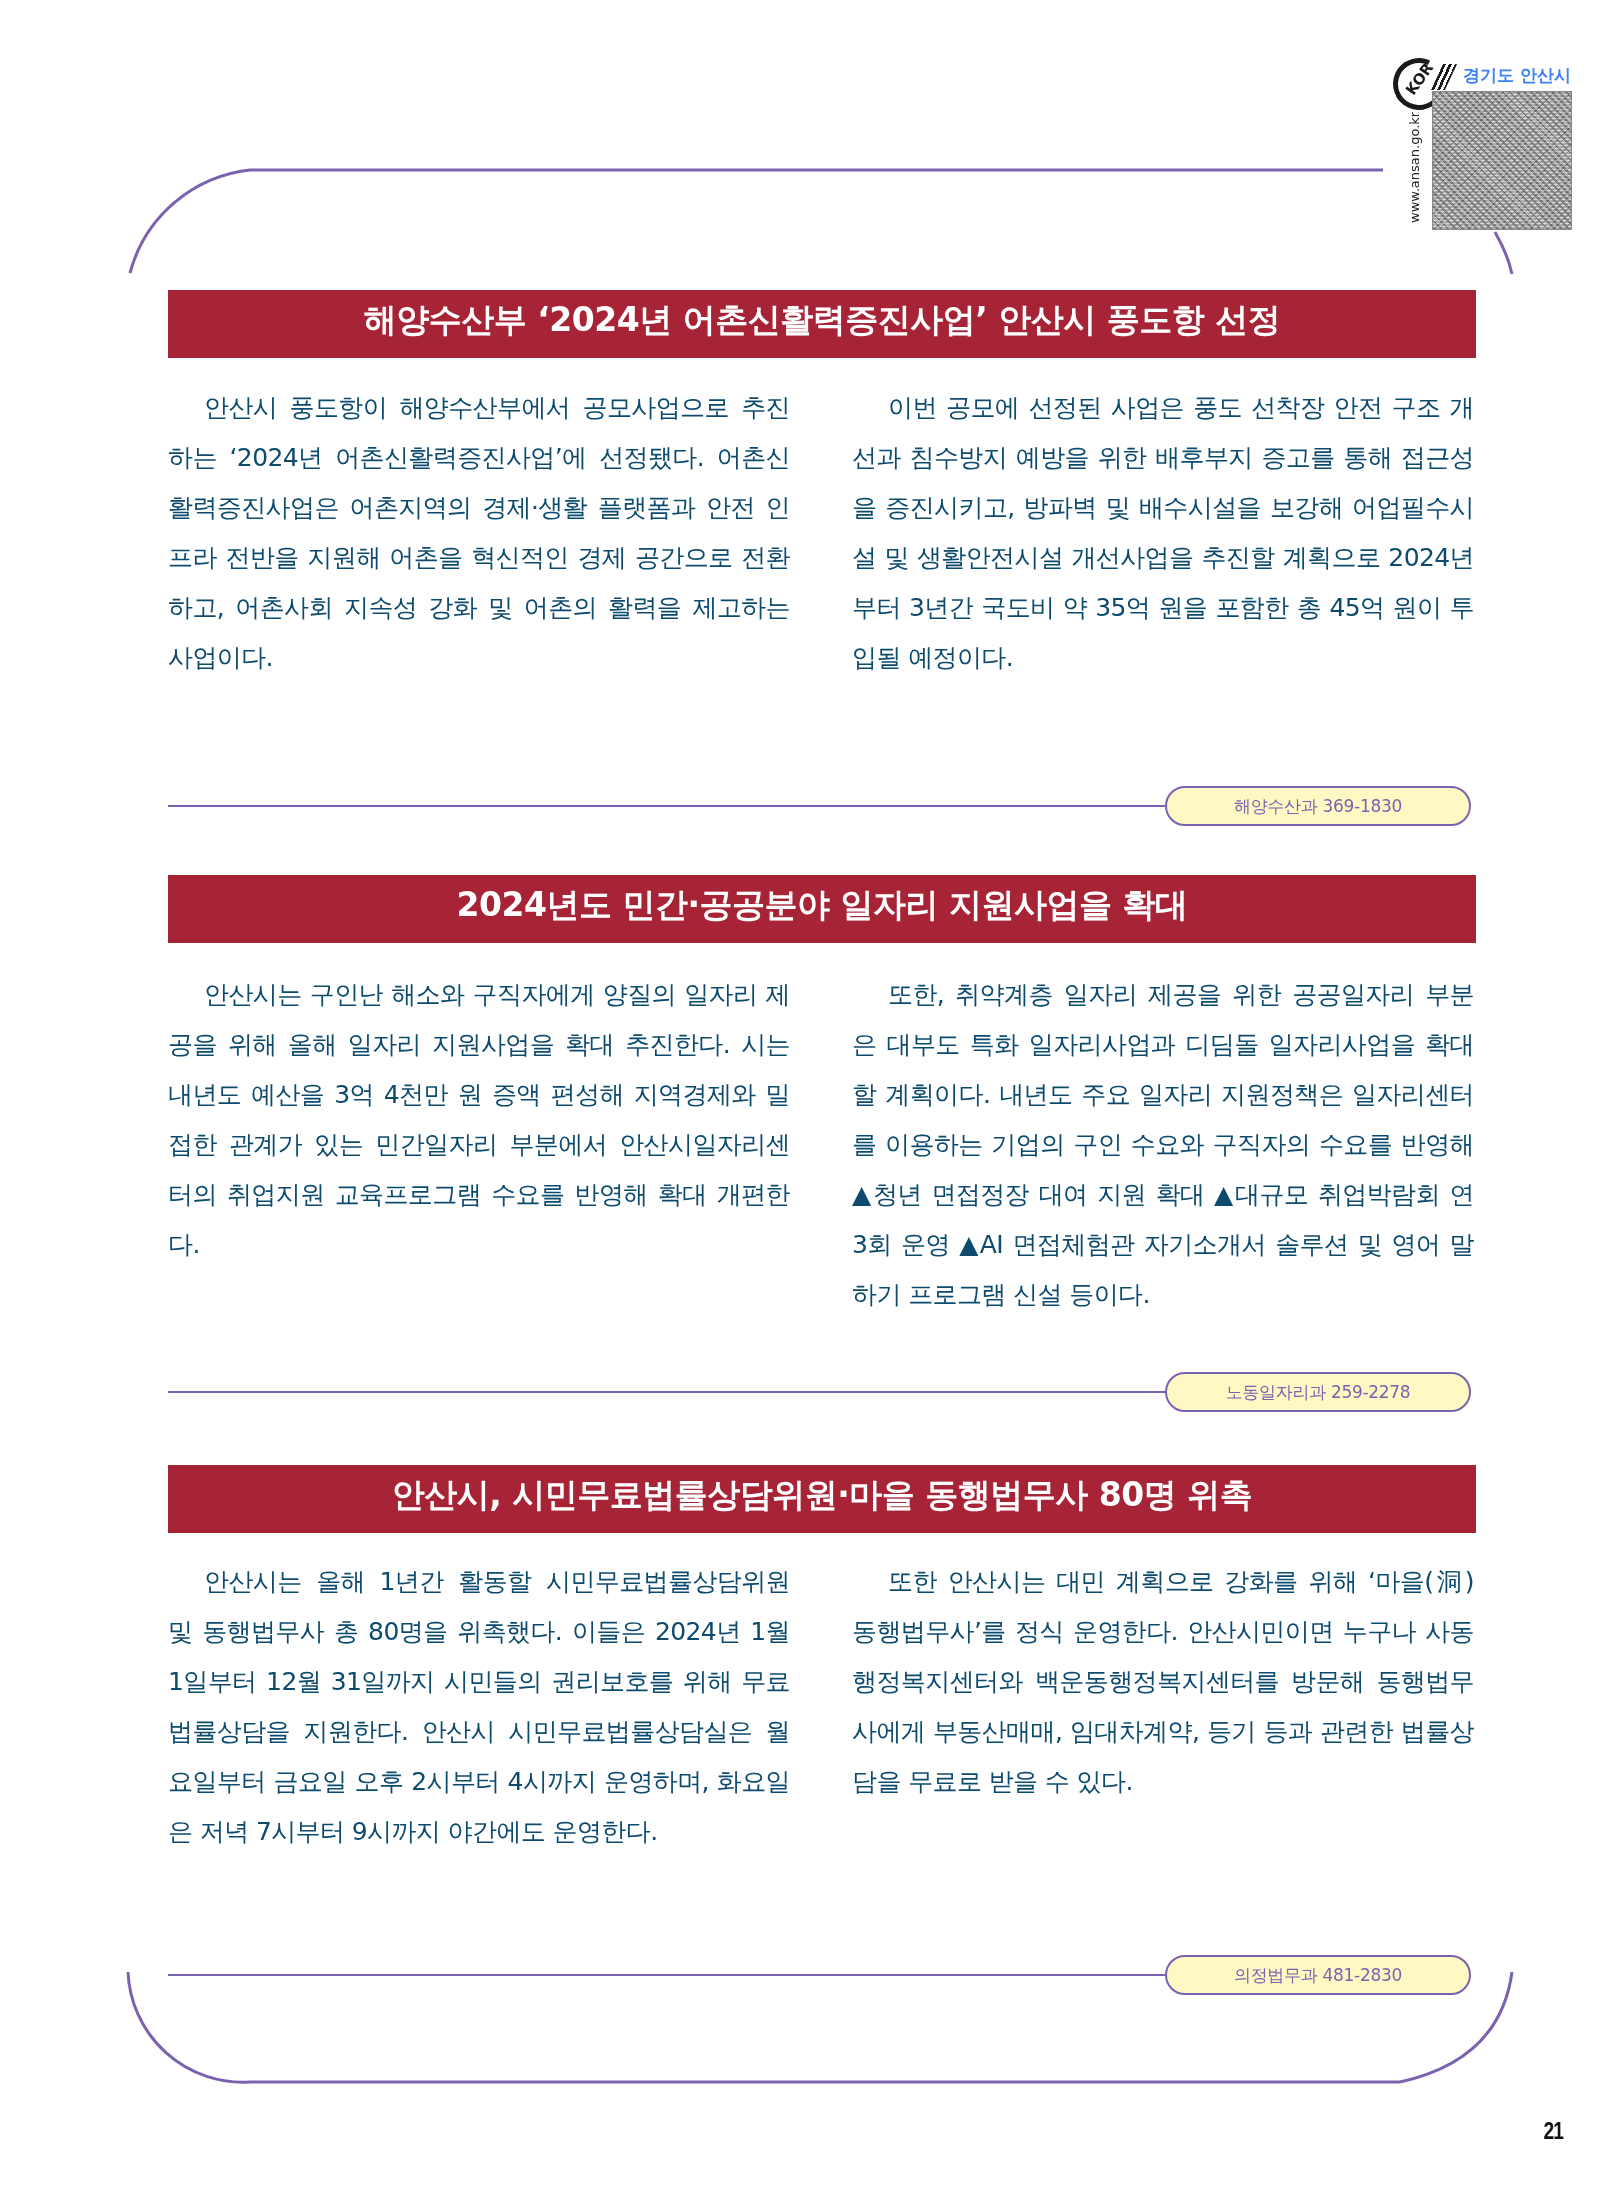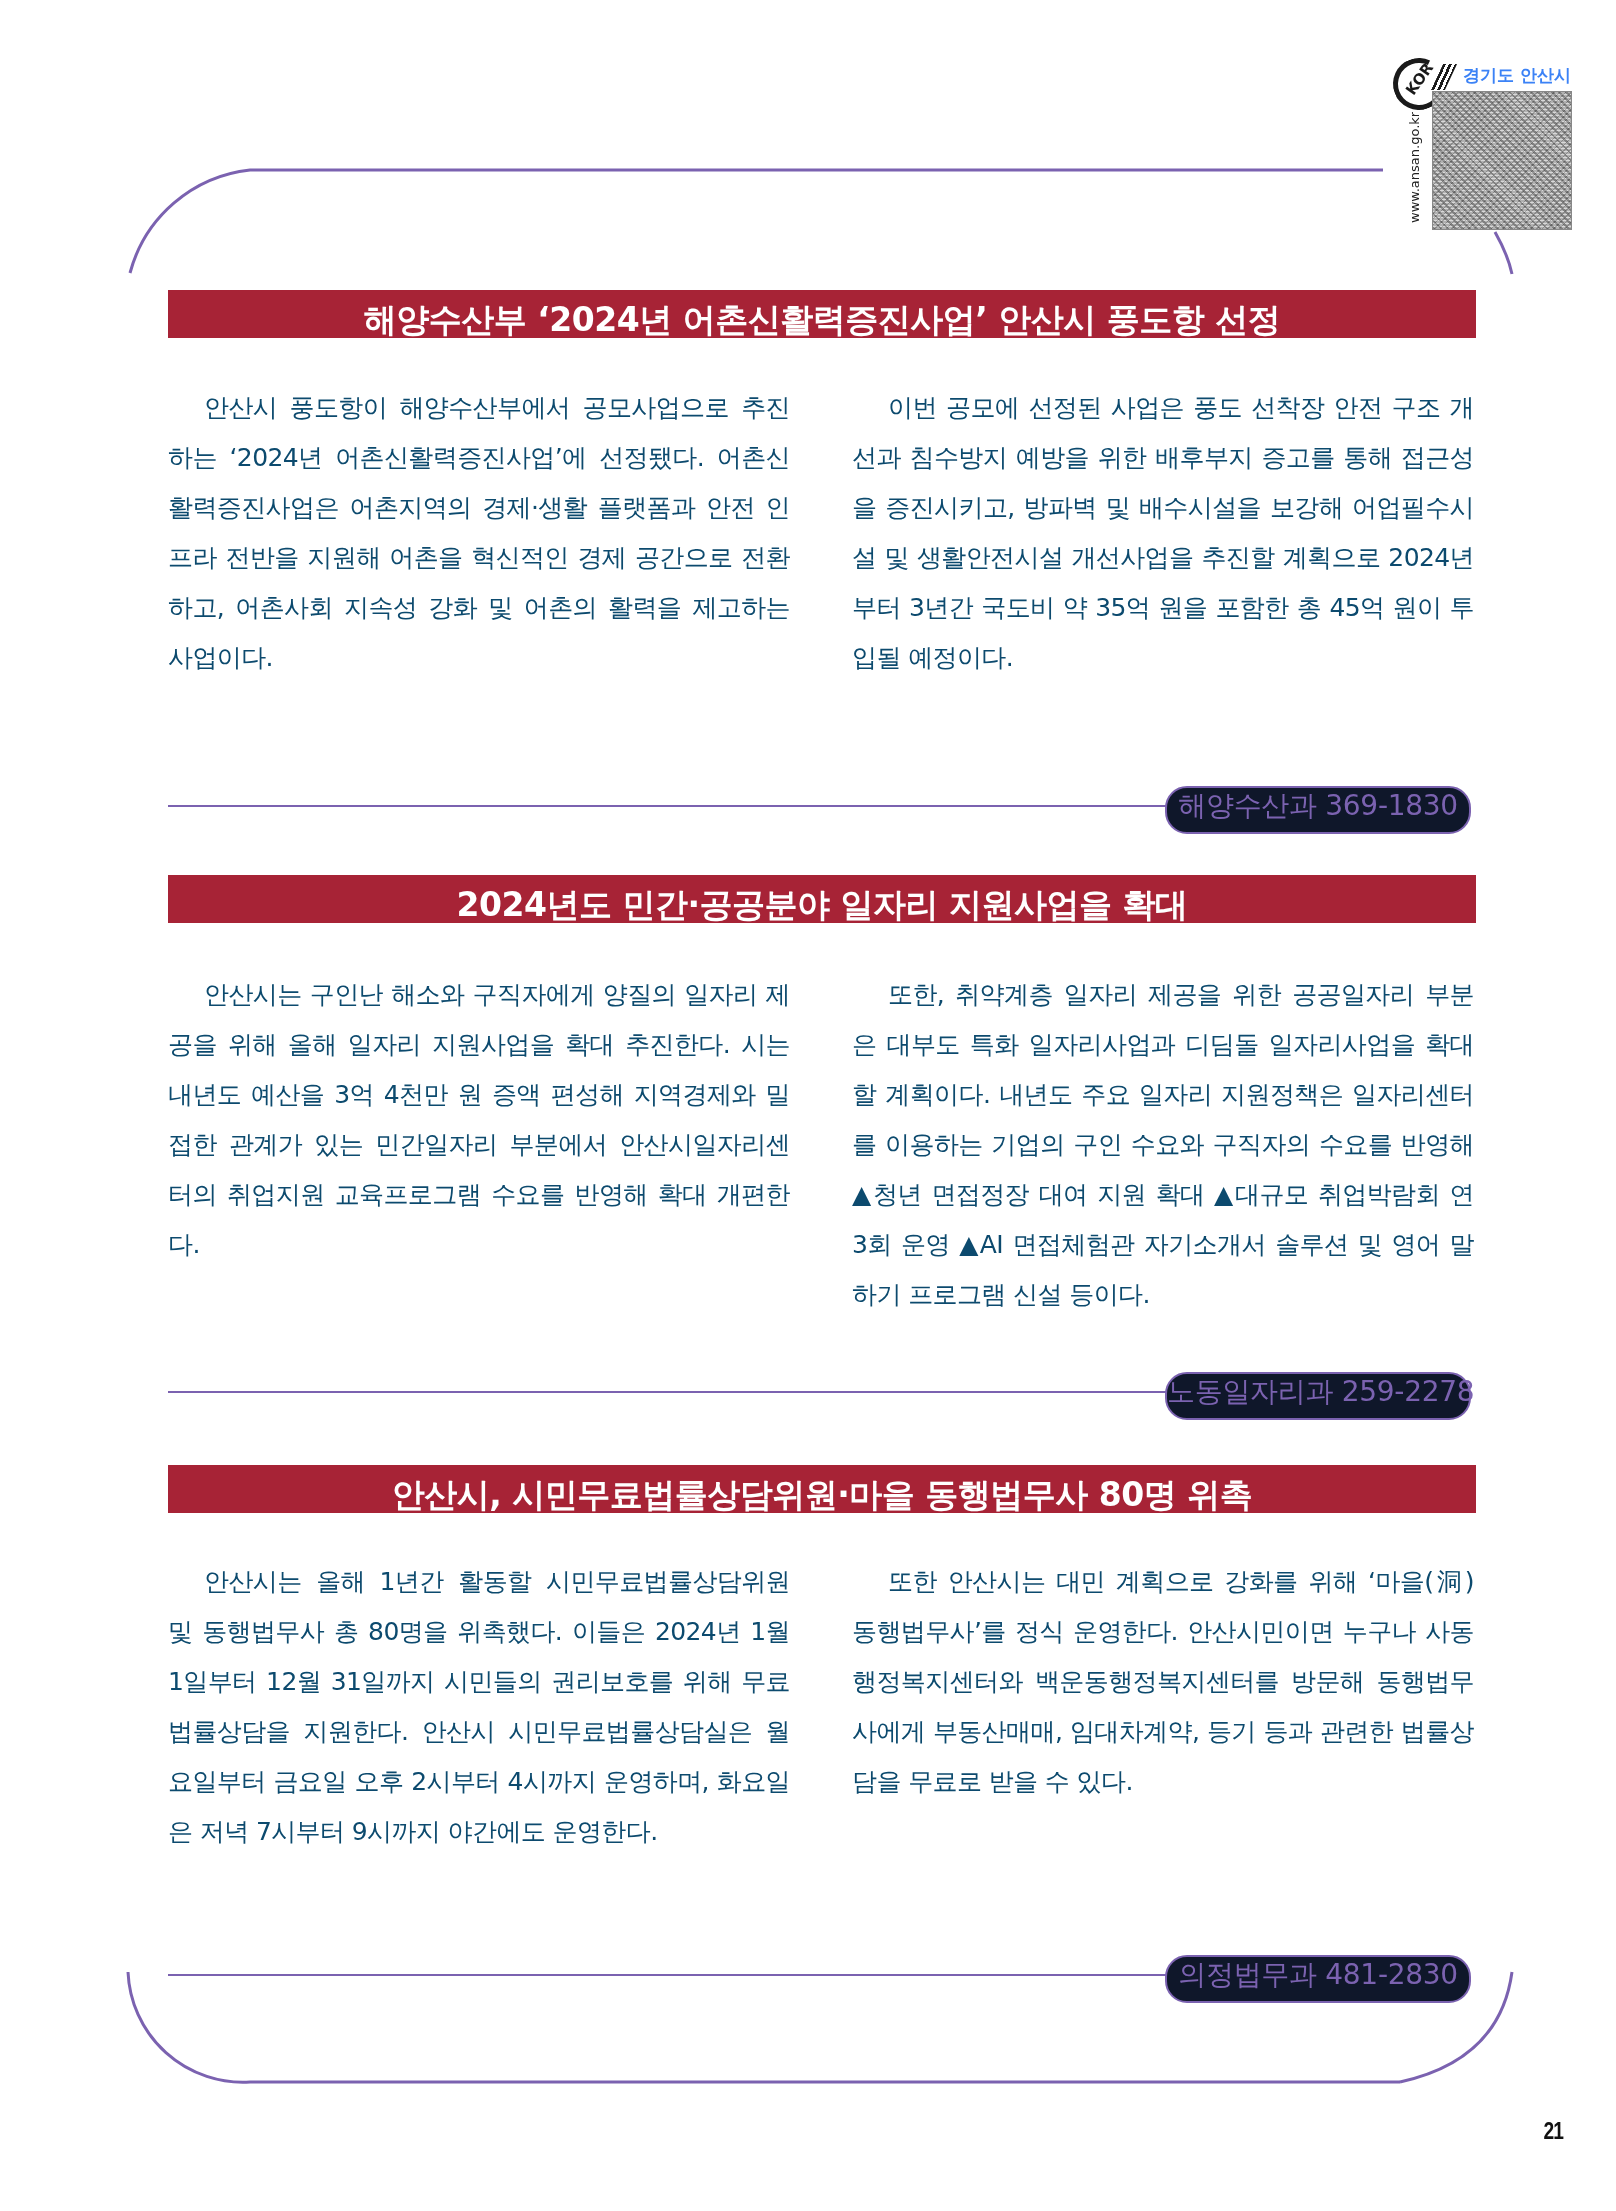--- a/index.html
+++ b/index.html
@@ -20,33 +20,33 @@
   .qr { position:absolute; left:39px; top:33px; width:138px; height:137px; border:1px solid #888;
         background:
           repeating-linear-gradient(45deg, rgba(0,0,0,.28) 0 2px, transparent 2px 5px),
           repeating-linear-gradient(-45deg, rgba(0,0,0,.22) 0 1px, transparent 1px 4px),
           repeating-linear-gradient(0deg, rgba(0,0,0,.18) 0 2px, transparent 2px 3px),
           #d8d8d8; }
   .url-vertical { position:absolute; left:14px; top:165px; font-size:13px; color:#222;
                   transform:rotate(-90deg); transform-origin:left top; white-space:nowrap; }
 
   
-  .headline { position:absolute; left:168px; width:1308px; height:48px; background:#a72336;
+  .headline { position:absolute; left:168px; width:1308px; height:68px; background:#a72336;
               color:#ffffff; font-size:33px; font-weight:bold; text-align:center; line-height:60px;
               letter-spacing:-0.5px; white-space:nowrap; }
   .col { position:absolute; width:622px; font-size:25px; line-height:50px; text-align:justify;
          letter-spacing:-0.6px; color:#0c4a6e; }
   .col p { margin:0; text-indent:36px; }
   .col-left { left:168px; }
   .col-right { left:852px; }
 
   .contact-line { position:absolute; left:168px; height:2px; background:#7b62b0; }
-  .contact-pill { position:absolute; left:1165px; width:306px; height:48px; border:2.5px solid #7b62b0;
-                  border-radius:22px; box-sizing:border-box; background:#0f172a; color:#7b62b0;
-                  font-size:28px; text-align:center; line-height:36px; white-space:nowrap; letter-spacing:-0.3px; }
+  .contact-pill { position:absolute; left:1165px; width:306px; height:40px; border:2.5px solid #7b62b0;
+                  border-radius:22px; box-sizing:border-box; background:#fef9c3; color:#7b62b0;
+                  font-size:17px; text-align:center; line-height:36px; white-space:nowrap; letter-spacing:-0.3px; }
 
   .page-number { position:absolute; left:1541px; top:2117px; font-size:24px; font-weight:bold;
                  color:#111; font-family:"Liberation Sans", sans-serif; letter-spacing:-1px; transform:scaleX(0.8); }
 </style>
 </head>
 <body>
 
 <svg class="frame-svg" viewBox="0 0 1616 2211">
 
   <path d="M130 273 A 140 140 0 0 1 250 170 L 1383 170" fill="none" stroke="#7b62b0" stroke-width="3"></path>

